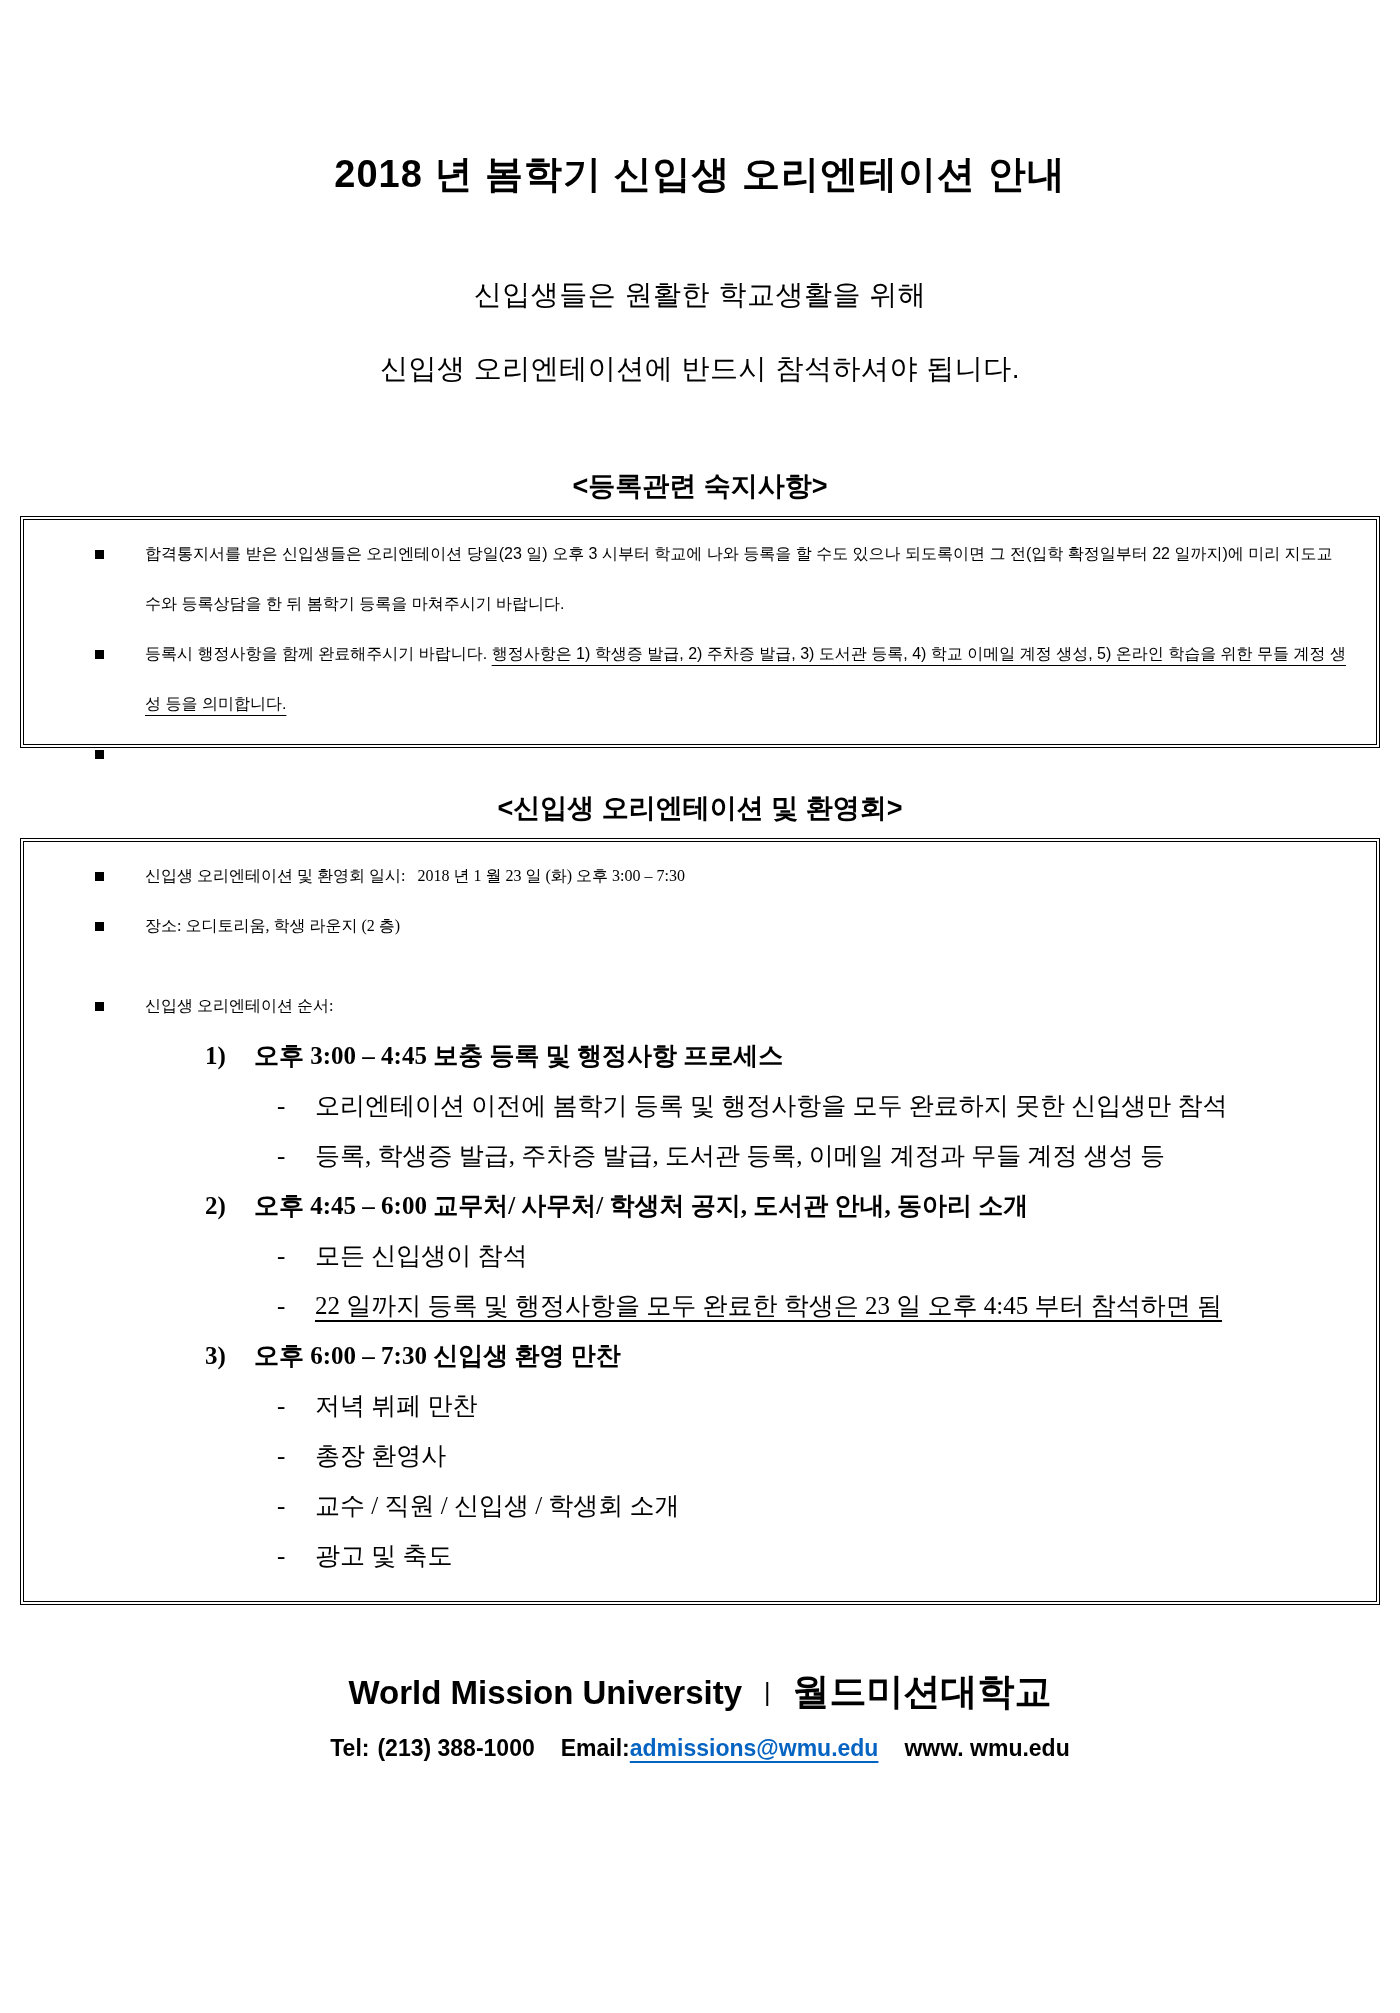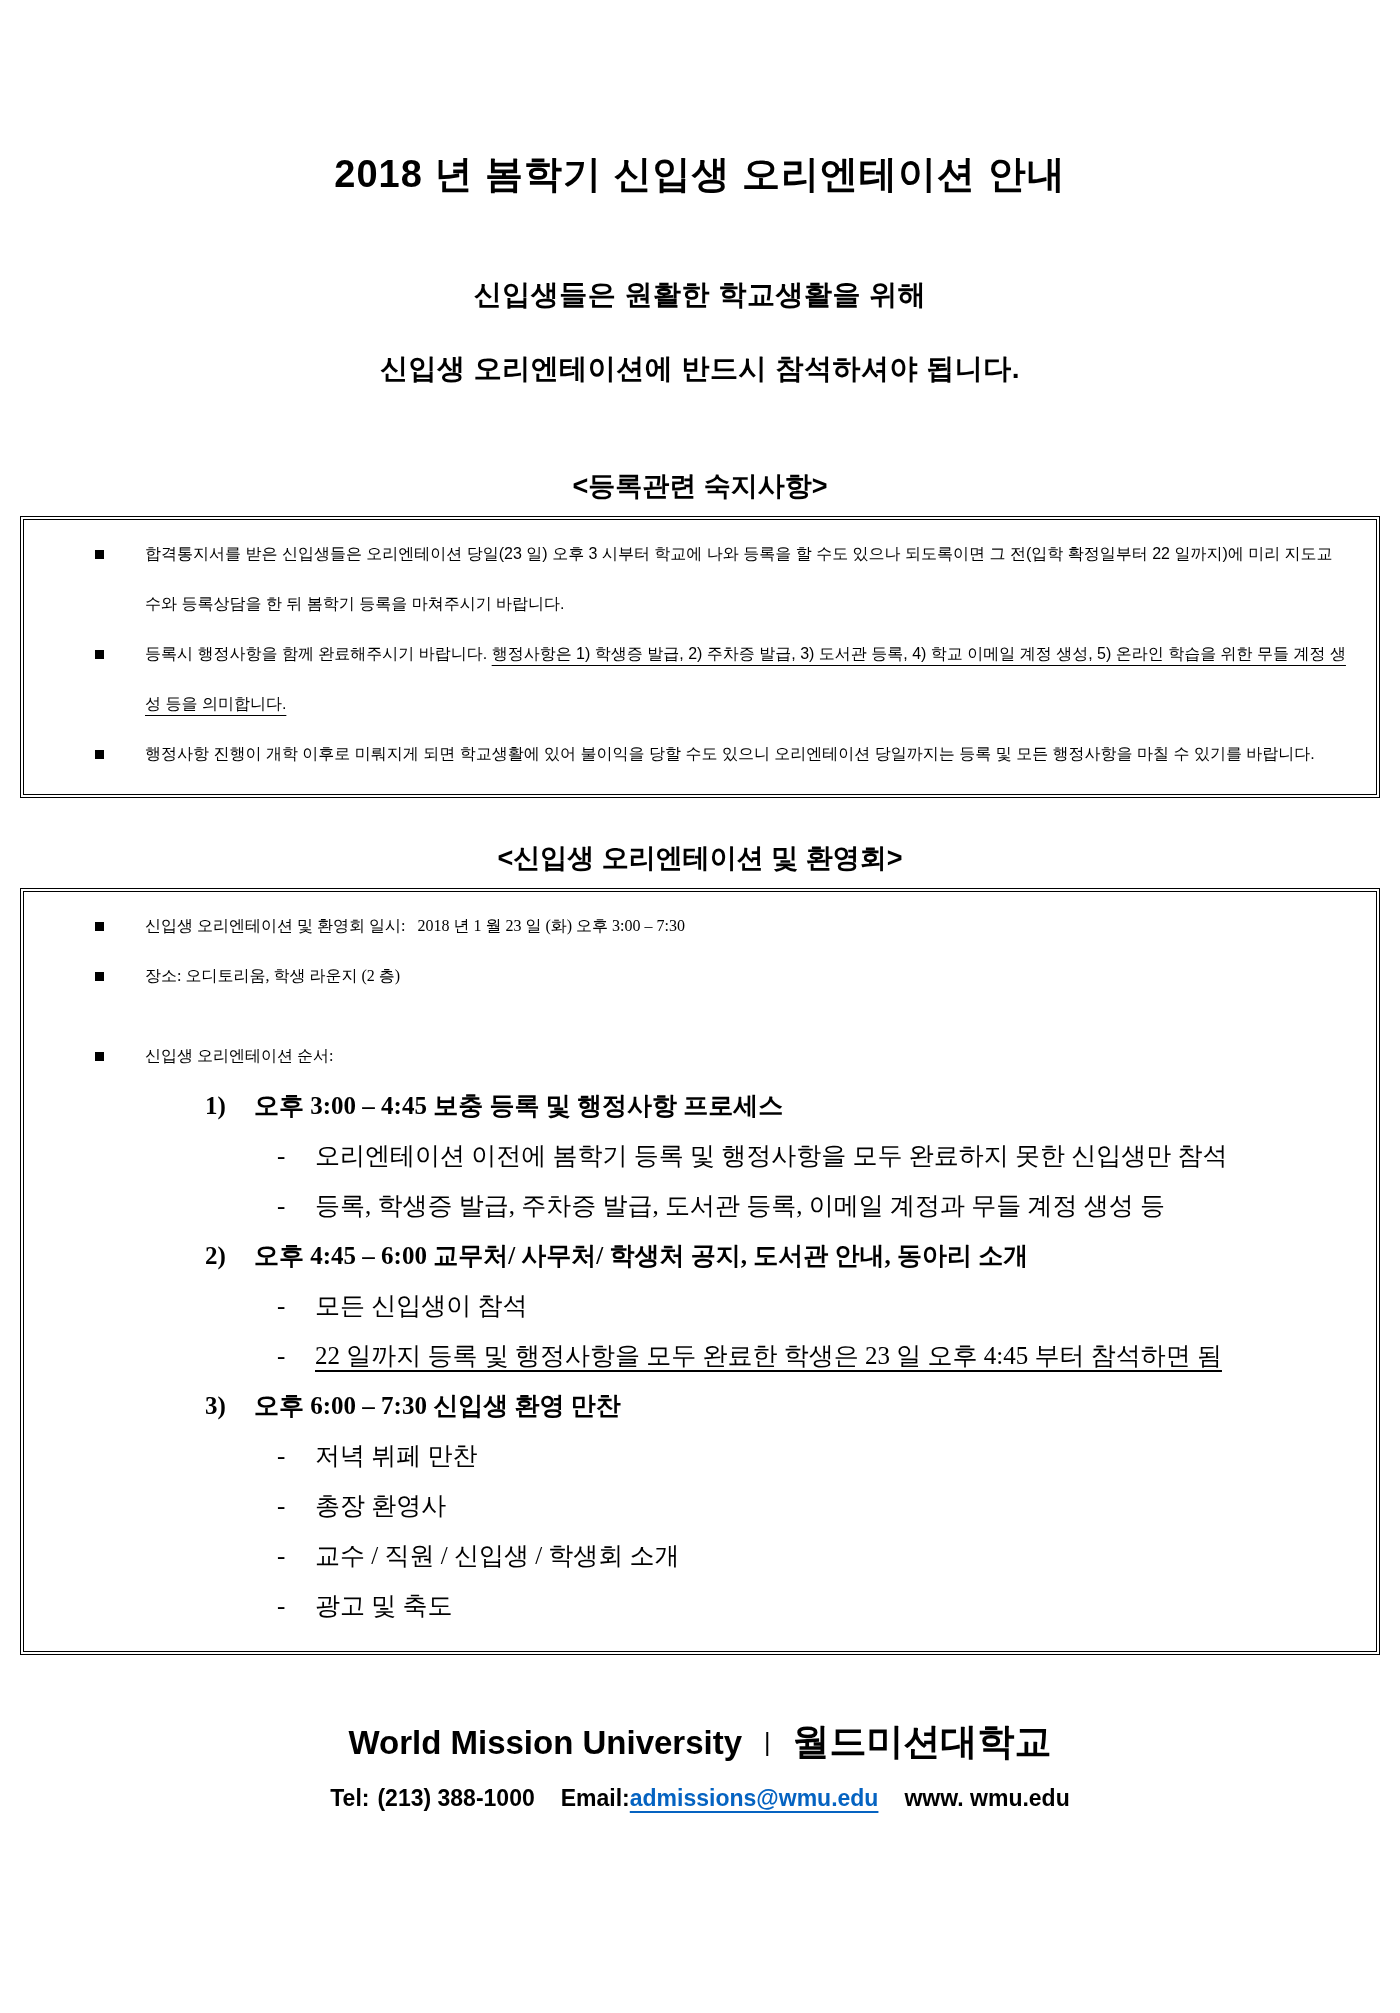--- a/index.html
+++ b/index.html
@@ -7,21 +7,21 @@
     width:1400px;height:2013px;background:#ffffff;color:#000;
     font-family:"Liberation Sans","DejaVu Sans",sans-serif;
     -webkit-font-smoothing:antialiased;overflow:hidden;
   }
   .page{box-sizing:border-box;width:1400px;height:1687px;padding:0 20px;}
 
   .title{
     margin:0;padding-top:150px;text-align:center;
     font-size:38px;font-weight:700;letter-spacing:1px;line-height:48px;
   }
-  .sub{margin:0;text-align:center;font-weight:700;font-size:28px;line-height:38px;letter-spacing:.5px;}
+  .sub{margin:0;text-align:center;font-weight:400;font-size:28px;line-height:38px;letter-spacing:.5px;}
   .sub1{margin-top:78px;}
   .sub2{margin-top:36px;}
 
   .sec-heading{margin:0;text-align:center;font-size:27px;font-weight:700;line-height:36px;}
   .sh1{margin-top:80px;}
   .sh2{margin-top:42px;}
 
   .box{border:4px double #000;margin-top:12px;}
   .box1{padding:9px 30px 15px 0;}
   .box2{padding:9px 30px 20px 0;font-family:Liberation Serif, serif;}
@@ -64,21 +64,21 @@
     <span class="plain">합격통지서를 받은 신입생들은 오리엔테이션 당일(23 일) 오후 3 시부터 학교에 나와 등록을 할 수도 있으나 되도록이면 그 전(입학 확정일부터 22 일까지)에 미리 지도교수와 등록상담을 한 뒤 봄학기 등록을 마쳐주시기 바랍니다.</span><span class="ul underlined"></span>
   </div>
 
   <div class="bullet-row">
     <span class="marker"></span>
     <span class="plain">등록시 행정사항을 함께 완료해주시기 바랍니다. </span><span class="ul underlined">행정사항은 1) 학생증 발급, 2) 주차증 발급, 3) 도서관 등록, 4) 학교 이메일 계정 생성, 5) 온라인 학습을 위한 무들 계정 생성 등을 의미합니다.</span>
   </div>
 
   <div class="bullet-row">
     <span class="marker"></span>
-    <span class="plain">행정사항 진행이 개학 이후로 미뤄지게 되면 학교생활에 있어 불이익을 당할 수도 있으니 오리엔테이션 당일까지는 등록 및 모든 행정사항을 마칠 수 있기를 바랍니다.</span><span class="ul underlined"></span>
+    <span class="ul underlined"></span>
   </div>
 </div>
   </div>
 
   <h2 class="sec-heading sh2">&lt;신입생 오리엔테이션 및 환영회&gt;</h2>
 
   <div class="box box2">
     <div class="bullet-row">
       <span class="marker"></span>
       <span>신입생 오리엔테이션 및 환영회 일시:</span><span class="dt-value">2018 년 1 월 23 일 (화) 오후 3:00 – 7:30</span>

